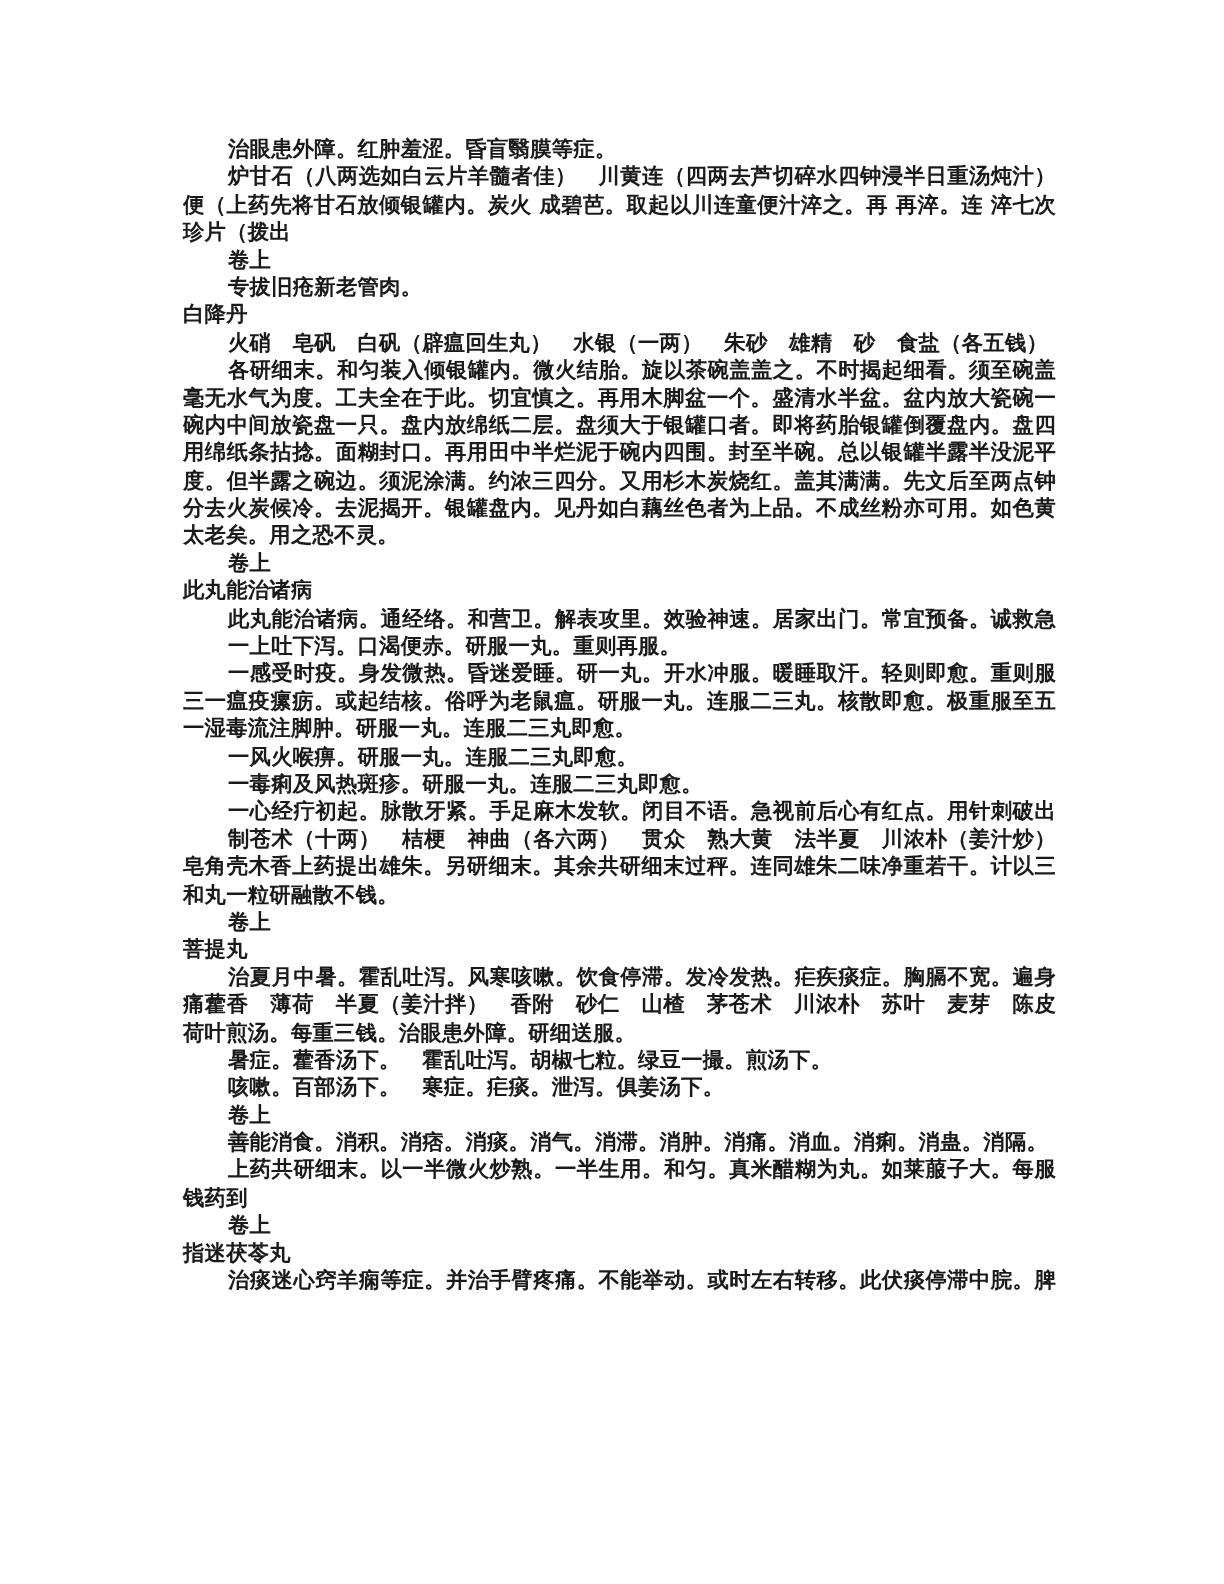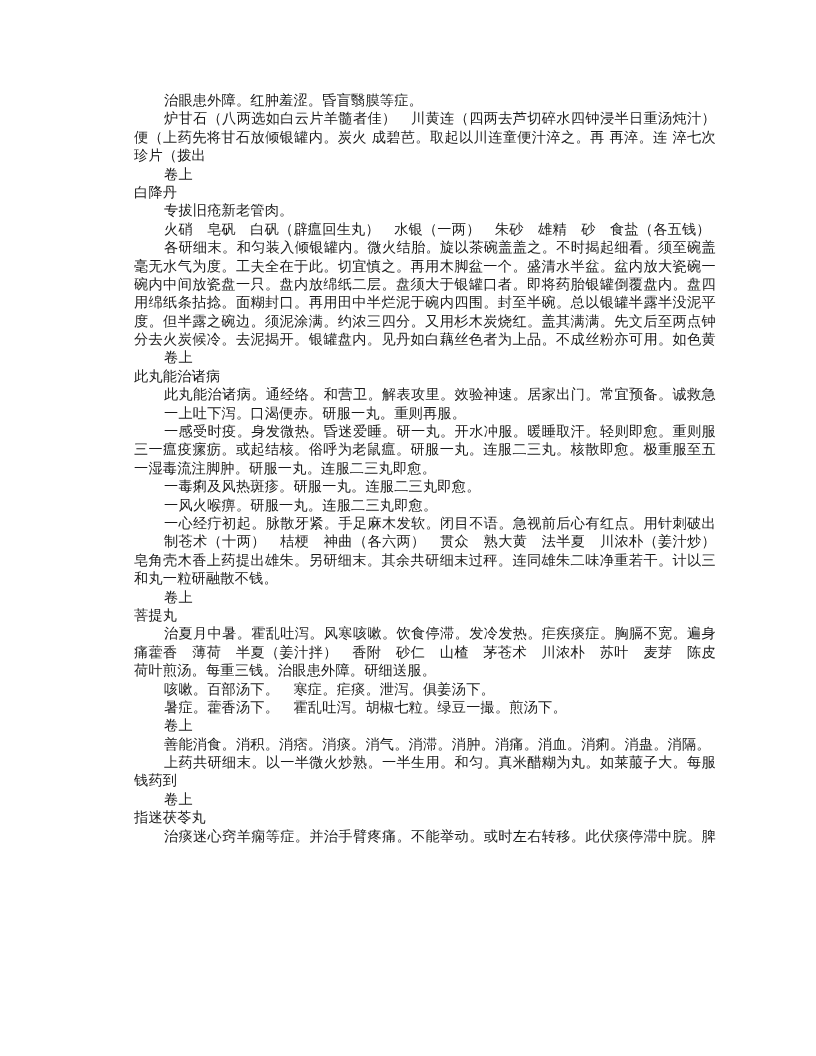--- a/index.html
+++ b/index.html
@@ -10,23 +10,24 @@
     body {
       width: 816px;
       height: 1056px;
       position: relative;
       overflow: hidden;
       font-family: "DejaVu Serif", "Liberation Serif", serif;
       color: #1a1a1a;
     }
     .page {
       position: absolute;
-      left: 134px;
+      left: 122px;
       top: 91px;
       width: 582px;
+      font-weight: bold;
     }
     .line {
       height: 18.4px;
       line-height: 18.4px;
       font-size: 14.2px;
       white-space: nowrap;
       letter-spacing: 0.2px;
     }
     .indent {
       padding-left: 30px;
@@ -40,49 +41,50 @@
   </style>
 </head>
 <body>
 
 <div class="page" id="page">
     <div class="line indent">治眼患外障。红肿羞涩。昏盲翳膜等症。</div>
     <div class="line indent justify">炉甘石（八两选如白云片羊髓者佳）　川黄连（四两去芦切碎水四钟浸半日重汤炖汁）　童</div>
     <div class="line justify">便（上药先将甘石放倾银罐内。炭火 成碧芭。取起以川连童便汁淬之。再 再淬。连 淬七次用</div>
     <div class="line">珍片（拨出</div>
     <div class="line indent">卷上</div>
+    <div class="line indent">专拔旧疮新老管肉。</div>
     <div class="line">白降丹</div>
-    <div class="line indent">专拔旧疮新老管肉。</div>
     <div class="line indent">火硝　皂矾　白矾（辟瘟回生丸）　水银（一两）　朱砂　雄精　砂　食盐（各五钱）</div>
     <div class="line indent justify">各研细末。和匀装入倾银罐内。微火结胎。旋以茶碗盖盖之。不时揭起细看。须至碗盖内</div>
     <div class="line justify">毫无水气为度。工夫全在于此。切宜慎之。再用木脚盆一个。盛清水半盆。盆内放大瓷碗一只</div>
     <div class="line justify">碗内中间放瓷盘一只。盘内放绵纸二层。盘须大于银罐口者。即将药胎银罐倒覆盘内。盘四围</div>
     <div class="line justify">用绵纸条拈捻。面糊封口。再用田中半烂泥于碗内四围。封至半碗。总以银罐半露半没泥平为</div>
     <div class="line justify">度。但半露之碗边。须泥涂满。约浓三四分。又用杉木炭烧红。盖其满满。先文后至两点钟时。</div>
     <div class="line justify">分去火炭候冷。去泥揭开。银罐盘内。见丹如白藕丝色者为上品。不成丝粉亦可用。如色黄则</div>
+    <div class="line">太老矣。用之恐不灵。</div>
     <div class="line indent">卷上</div>
     <div class="line">此丸能治诸病</div>
     <div class="line indent justify">此丸能治诸病。通经络。和营卫。解表攻里。效验神速。居家出门。常宜预备。诚救急之</div>
     <div class="line indent">一上吐下泻。口渴便赤。研服一丸。重则再服。</div>
     <div class="line indent justify">一感受时疫。身发微热。昏迷爱睡。研一丸。开水冲服。暖睡取汗。轻则即愈。重则服二</div>
     <div class="line justify">三一瘟疫瘰疬。或起结核。俗呼为老鼠瘟。研服一丸。连服二三丸。核散即愈。极重服至五丸</div>
     <div class="line">一湿毒流注脚肿。研服一丸。连服二三丸即愈。</div>
+    <div class="line indent">一风火喉痹。研服一丸。连服二三丸即愈。</div>
     <div class="line indent">一毒痢及风热斑疹。研服一丸。连服二三丸即愈。</div>
-    <div class="line indent">一风火喉痹。研服一丸。连服二三丸即愈。</div>
     <div class="line indent justify">一心经疔初起。脉散牙紧。手足麻木发软。闭目不语。急视前后心有红点。用针刺破出血。</div>
     <div class="line indent justify">制苍术（十两）　桔梗　神曲（各六两）　贯众　熟大黄　法半夏　川浓朴（姜汁炒）　飞滑石芥</div>
     <div class="line justify">皂角壳木香上药提出雄朱。另研细末。其余共研细末过秤。连同雄朱二味净重若干。计以三钱</div>
     <div class="line">和丸一粒研融散不钱。</div>
     <div class="line indent">卷上</div>
     <div class="line">菩提丸</div>
     <div class="line indent justify">治夏月中暑。霍乱吐泻。风寒咳嗽。饮食停滞。发冷发热。疟疾痰症。胸膈不宽。遍身疼</div>
     <div class="line justify">痛藿香　薄荷　半夏（姜汁拌）　香附　砂仁　山楂　茅苍术　川浓朴　苏叶　麦芽　陈皮上药共研细末。</div>
     <div class="line">荷叶煎汤。每重三钱。治眼患外障。研细送服。</div>
+    <div class="line indent">暑症。藿香汤下。　霍乱吐泻。胡椒七粒。绿豆一撮。煎汤下。</div>
     <div class="line indent">咳嗽。百部汤下。　寒症。疟痰。泄泻。俱姜汤下。</div>
-    <div class="line indent">暑症。藿香汤下。　霍乱吐泻。胡椒七粒。绿豆一撮。煎汤下。</div>
     <div class="line indent">卷上</div>
     <div class="line indent">善能消食。消积。消痞。消痰。消气。消滞。消肿。消痛。消血。消痢。消蛊。消隔。</div>
     <div class="line indent justify">上药共研细末。以一半微火炒熟。一半生用。和匀。真米醋糊为丸。如莱菔子大。每服一</div>
     <div class="line">钱药到</div>
     <div class="line indent">卷上</div>
     <div class="line">指迷茯苓丸</div>
     <div class="line indent justify">治痰迷心窍羊痫等症。并治手臂疼痛。不能举动。或时左右转移。此伏痰停滞中脘。脾气</div>
   </div>
 
 </body></html>

